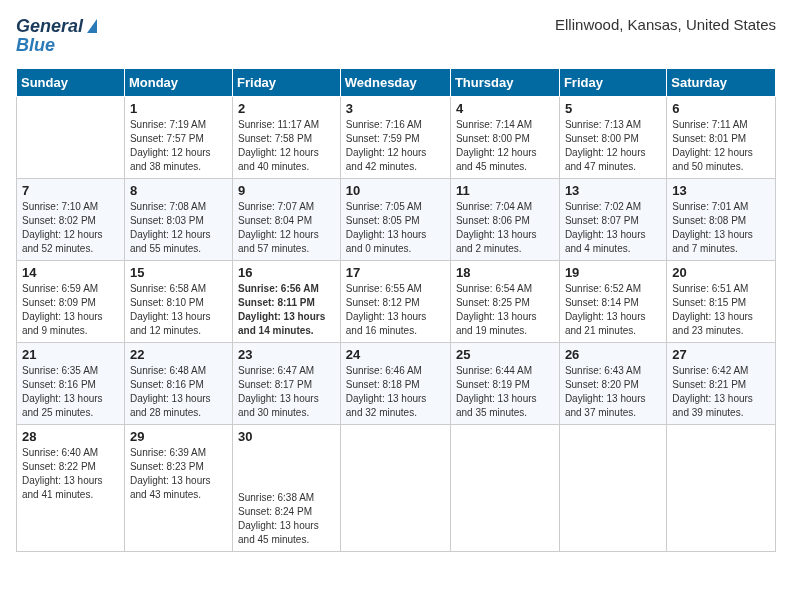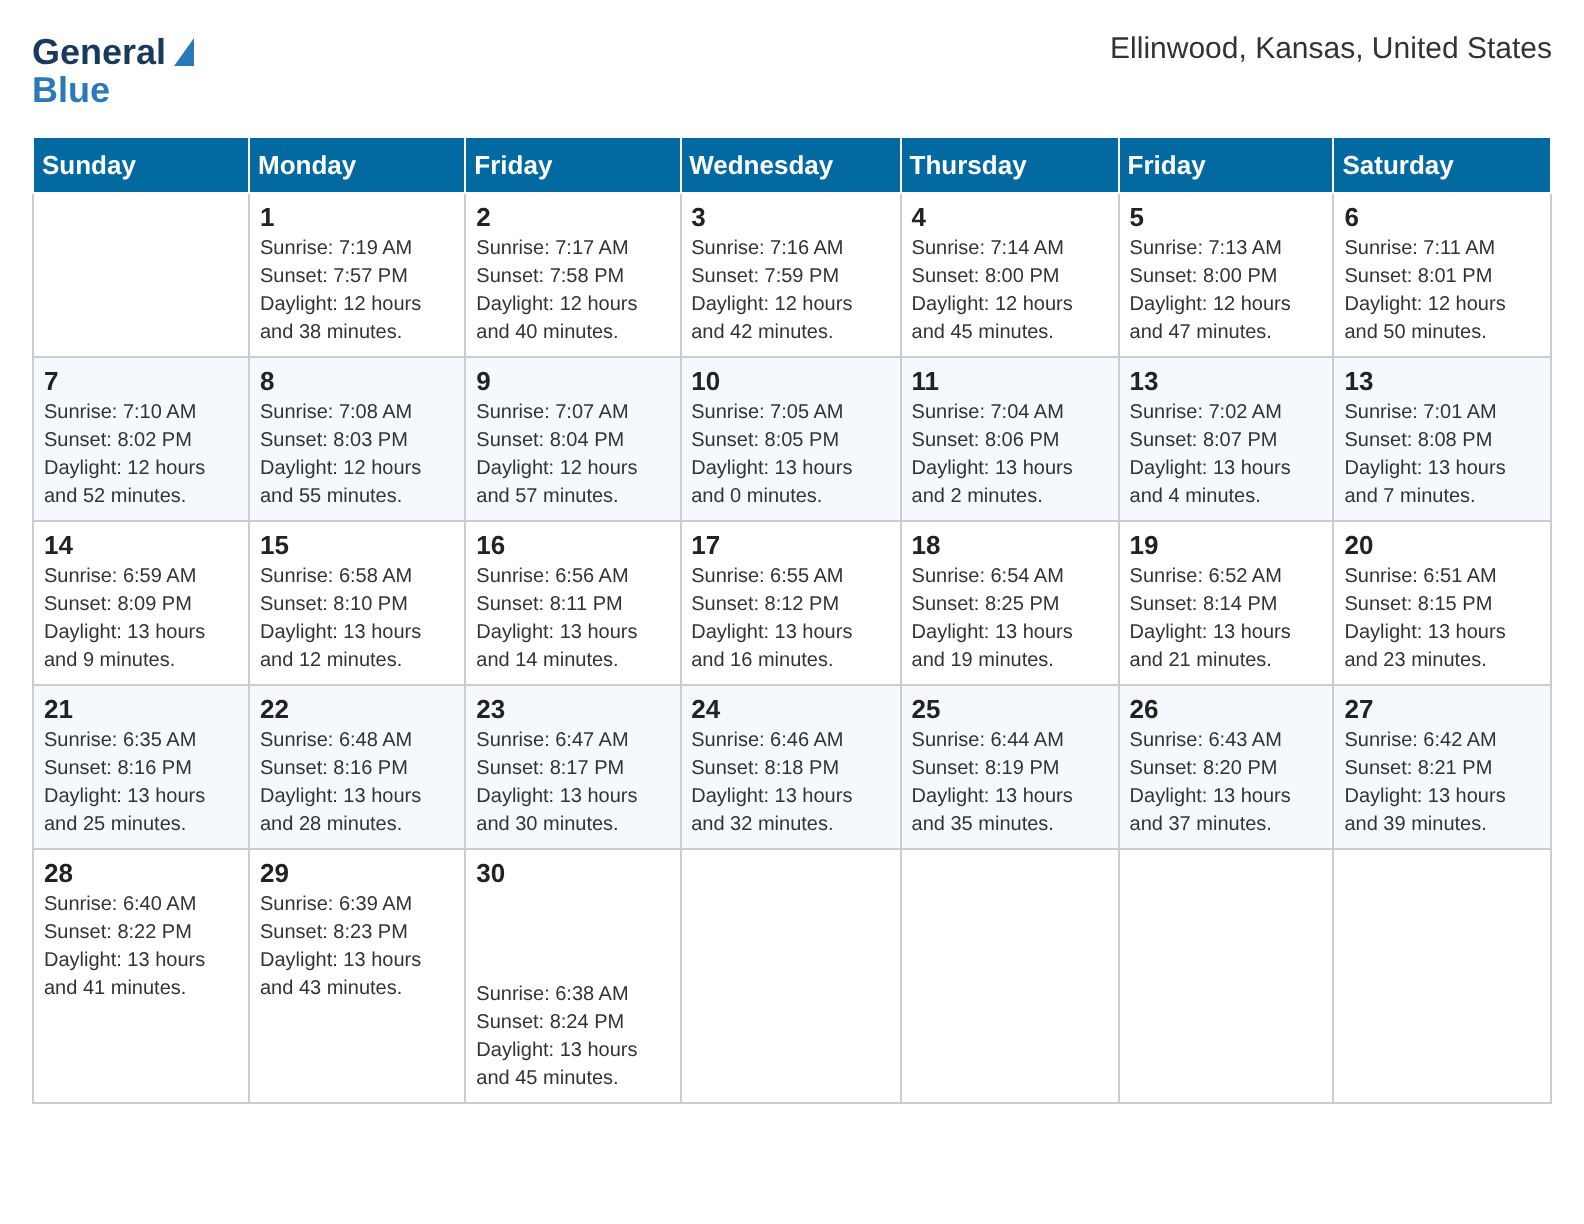--- a/index.html
+++ b/index.html
@@ -13,20 +13,21 @@
     .header-section {
       display: flex;
       justify-content: space-between;
       align-items: flex-start;
       margin-bottom: 12px;
     }
     .logo {
       display: flex;
       flex-direction: column;
       align-items: flex-start;
+      font-style: italic;
     }
     .title-section {
       text-align: right;
     }
     .main-title {
       font-size: 32px;
       font-weight: bold;
       color: #1a3a5c;
     }
     .subtitle {
@@ -107,21 +108,21 @@
         <td class="empty-cell"></td>
         <td>
           <span class="day-number">1</span>
           <div class="day-info" style="white-space: pre-line;">Sunrise: 7:19 AM
 Sunset: 7:57 PM
 Daylight: 12 hours
 and 38 minutes.</div>
         </td>
         <td>
           <span class="day-number">2</span>
-          <div class="day-info" style="white-space: pre-line;">Sunrise: 7:17 AM
+          <div class="day-info" style="white-space: pre-line;">Sunrise: 11:17 AM
 Sunset: 7:58 PM
 Daylight: 12 hours
 and 40 minutes.</div>
         </td>
         <td>
           <span class="day-number">3</span>
           <div class="day-info" style="white-space: pre-line;">Sunrise: 7:16 AM
 Sunset: 7:59 PM
 Daylight: 12 hours
 and 42 minutes.</div>
@@ -209,21 +210,21 @@
         </td>
         <td>
           <span class="day-number">15</span>
           <div class="day-info" style="white-space: pre-line;">Sunrise: 6:58 AM
 Sunset: 8:10 PM
 Daylight: 13 hours
 and 12 minutes.</div>
         </td>
         <td>
           <span class="day-number">16</span>
-          <div class="day-info" style="white-space: pre-line;">Sunrise: 6:56 AM
+          <div class="day-info" style="white-space: pre-line; font-weight: bold;">Sunrise: 6:56 AM
 Sunset: 8:11 PM
 Daylight: 13 hours
 and 14 minutes.</div>
         </td>
         <td>
           <span class="day-number">17</span>
           <div class="day-info" style="white-space: pre-line;">Sunrise: 6:55 AM
 Sunset: 8:12 PM
 Daylight: 13 hours
 and 16 minutes.</div>

